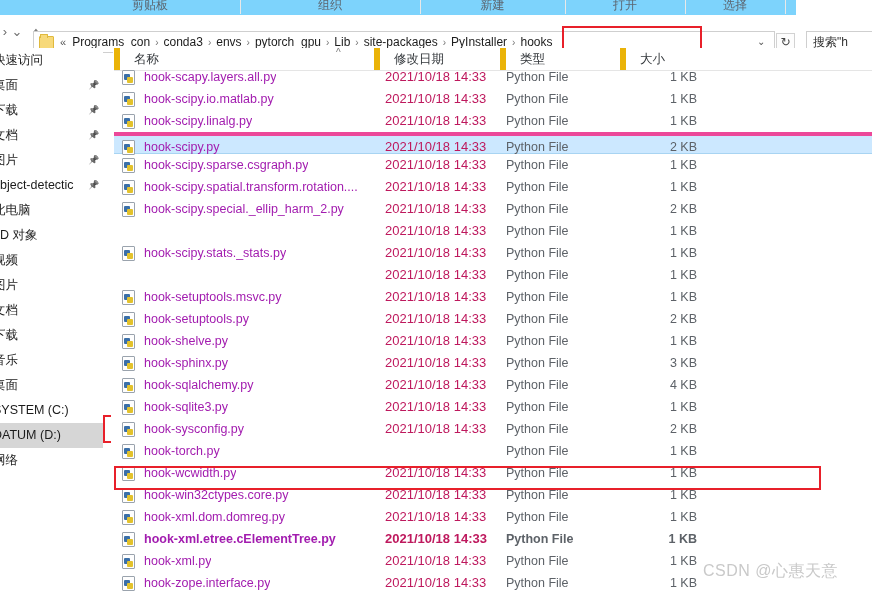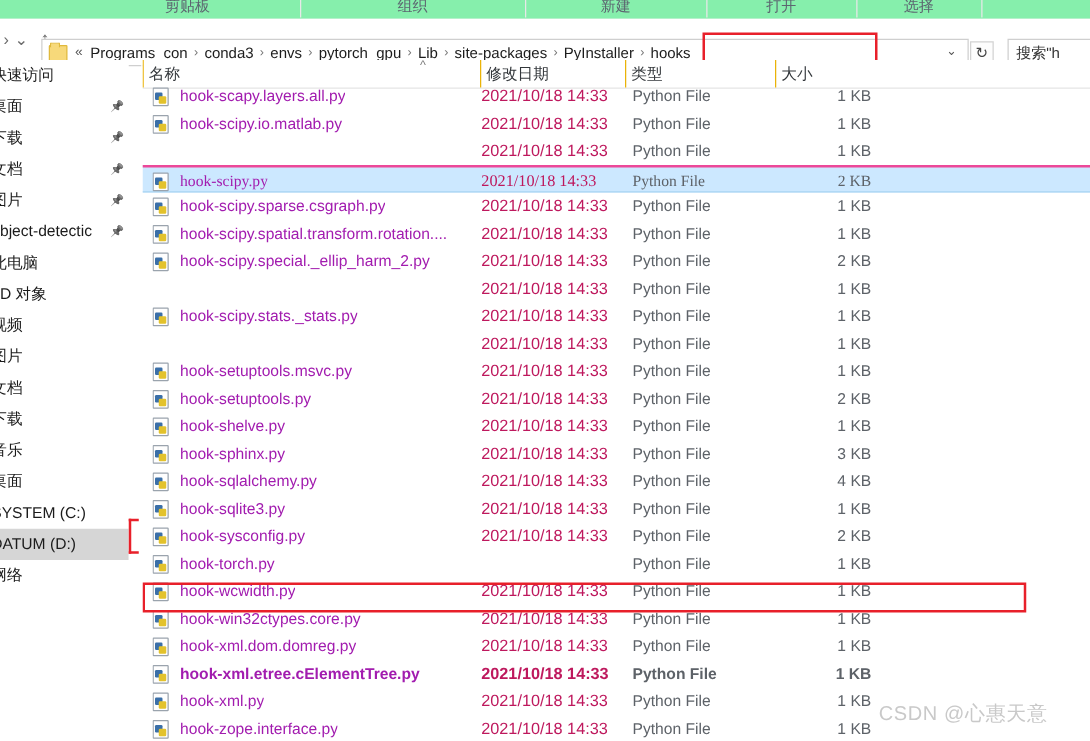--- a/index.html
+++ b/index.html
@@ -5,22 +5,22 @@
   html,body{margin:0;padding:0;}
   body{
     width:872px;height:593px;
     background:#ffffff;
     font-family:"Liberation Sans","DejaVu Sans",sans-serif;
     font-size:12px;color:#000;
     overflow:hidden;position:relative;
   }
   
   #ribbon{
-    position:absolute;left:0;top:0;width:872px;height:15px;
-    background:#86efac;border-bottom:1px solid #e3e3e3;
+    position:absolute;left:0;top:0;width:796px;height:15px;
+    background:#7dd3fc;border-bottom:1px solid #e3e3e3;
   }
   #ribbon .rgroup{
     position:absolute;top:-4px;height:18px;
     font-size:12px;color:#5c6670;text-align:center;
     border-right:1px solid #e8e8e8;
     line-height:18px;overflow:hidden;
   }
   
   #navbar{
     position:absolute;left:0;top:15px;width:872px;height:33px;
@@ -91,38 +91,37 @@
     position:absolute;left:114px;top:48px;width:758px;height:545px;
     background:#fff;overflow:hidden;
   }
   #colhead{
     position:absolute;left:0;top:0;width:758px;height:22px;
     border-bottom:1px solid #e5e5e5;background:#fff;
   }
   .col{
     position:absolute;top:0;height:22px;line-height:22px;
     font-size:12.5px;color:#33373b;
-    border-left:1px solid #eab308;box-sizing:border-box;padding-left:4px;
+    border-left:6px solid #eab308;box-sizing:border-box;padding-left:14px;
     white-space:nowrap;overflow:hidden;
   }
   .col:first-child{border-left:none;}
   #sortcaret{
     position:absolute;left:222px;top:-1px;font-size:10px;color:#7a7a7a;
   }
   #rows{
     position:absolute;left:0;top:22px;width:758px;height:523px;
   }
   .row{
     position:absolute;left:0;width:758px;height:22px;line-height:22px;
     white-space:nowrap;
   }
   .row.sel{
-    background:#cce8ff;border-top:2px solid #ec4899;border-bottom:1px solid #a8d4f2;
+    background:#cce8ff;border-top:4px solid #ec4899;border-bottom:1px solid #a8d4f2;
     box-sizing:border-box;
-    font-family:Liberation Serif, serif;
   }
   .cell-name{
     position:absolute;left:8px;top:0;font-size:12.5px;color:#a21caf;
     padding-left:22px;white-space:nowrap;overflow:hidden;max-width:250px;
   }
   .cell-date{position:absolute;left:271px;top:0;font-size:13px;color:#be185d;}
   .cell-type{position:absolute;left:392px;top:0;font-size:12.5px;color:#5d6268;}
   .cell-size{position:absolute;left:490px;top:0;width:93px;text-align:right;font-size:12.5px;color:#5d6268;}
   
   .fico{
@@ -253,38 +252,39 @@
       <span class="lbl">网络</span>
     </div>
   </div>
 <div id="sidebar-redmark"></div>
 <div id="splitline"></div>
 
 <div id="listpane">
   <div id="colhead">
     <div id="sortcaret">^</div>
   <div class="col" style="left: 0px; width: 264px;">名称</div>
-      <div class="col" style="left: 270px; width: 122px;">修改日期</div>
+      <div class="col" style="left: 260px; width: 122px;">修改日期</div>
       <div class="col" style="left: 386px; width: 120px;">类型</div>
       <div class="col" style="left: 506px; width: 77px;">大小</div>
     </div>
   <div id="rows">
       <div class="row" style="top: -4px;">
         <div class="cell-name">hook-scapy.layers.all.py<span class="fico py"></span></div>
         <div class="cell-date">2021/10/18 14:33</div>
         <div class="cell-type">Python File</div>
         <div class="cell-size">1 KB</div>
       </div>
       <div class="row" style="top: 18px;">
         <div class="cell-name">hook-scipy.io.matlab.py<span class="fico py"></span></div>
         <div class="cell-date">2021/10/18 14:33</div>
         <div class="cell-type">Python File</div>
         <div class="cell-size">1 KB</div>
       </div>
       <div class="row" style="top: 40px;">
+        <div class="cell-name">hook-scipy.linalg.py<span class="fico py"></span></div>
         <div class="cell-date">2021/10/18 14:33</div>
         <div class="cell-type">Python File</div>
         <div class="cell-size">1 KB</div>
       </div>
       <div class="row sel" style="top: 62px;">
         <div class="cell-name">hook-scipy.py<span class="fico py"></span></div>
         <div class="cell-date">2021/10/18 14:33</div>
         <div class="cell-type">Python File</div>
         <div class="cell-size">2 KB</div>
       </div>

